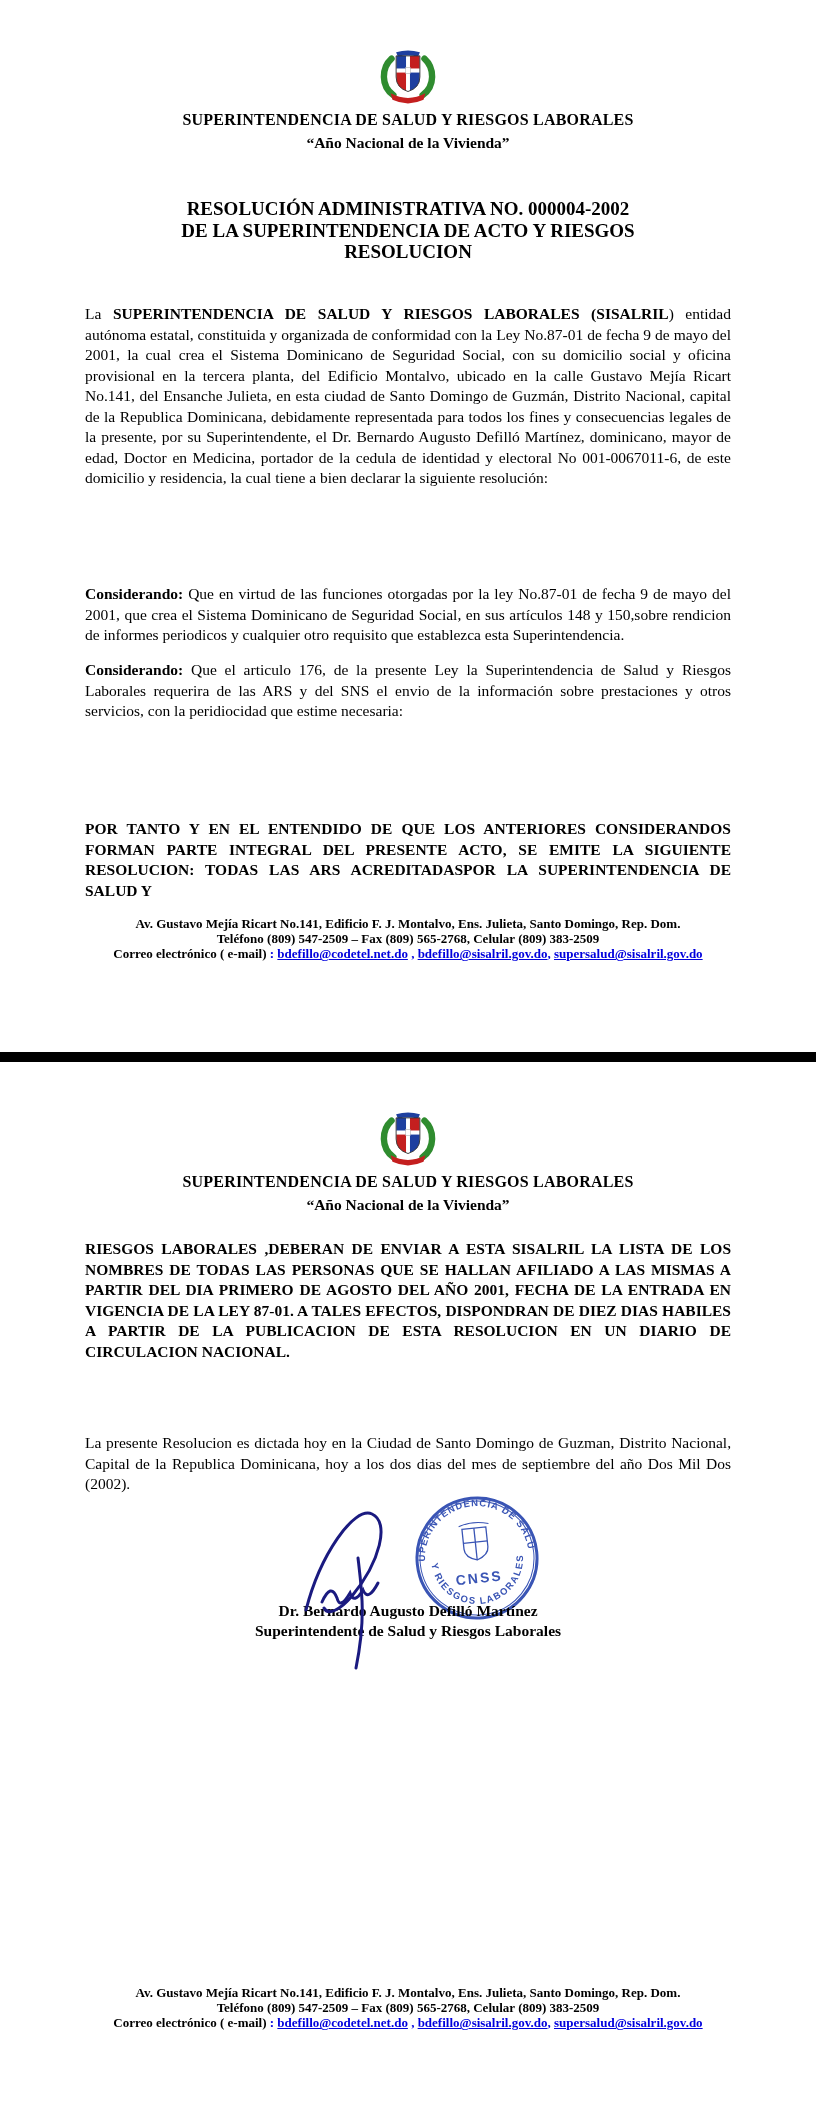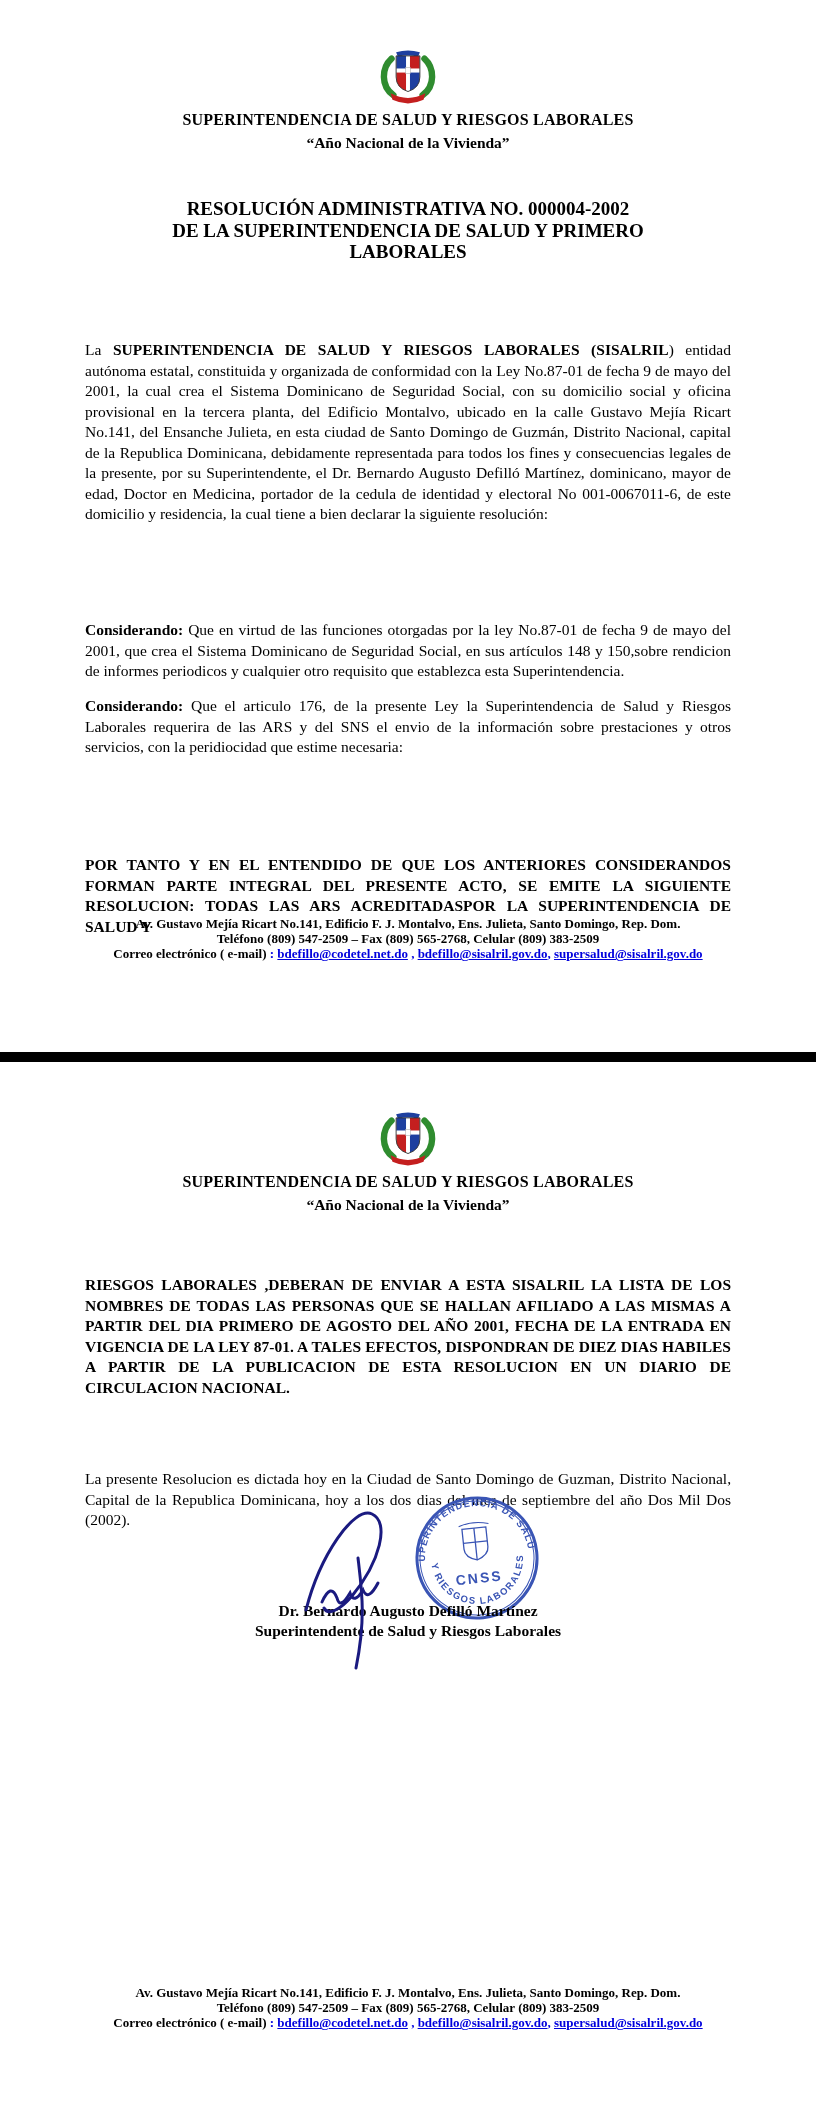--- a/index.html
+++ b/index.html
@@ -3,21 +3,21 @@
 <meta charset="utf-8">
 <style>
   html,body{margin:0;padding:0;background:#fff;}
   .doc{
     position:relative;width:816px;height:2117px;background:#ffffff;
     font-family:"Liberation Serif","DejaVu Serif",serif;color:#000;overflow:hidden;
   }
   .abs{position:absolute;}
   .centerline{left:0;width:816px;text-align:center;}
   .content{left:85px;width:646px;}
-  .just{text-align:justify;margin-top:36px;}
+  .just{text-align:justify;}
   .b{font-weight:bold;}
   .org-name{font-size:16px;font-weight:bold;letter-spacing:.2px;}
   .motto{font-size:15.5px;font-weight:bold;}
   .res-title{font-size:19px;font-weight:bold;line-height:21.5px;}
   .body-text{font-size:15.5px;line-height:20.5px;}
   .footer-block{left:0;width:816px;text-align:center;font-size:13px;font-weight:bold;line-height:15.2px;}
   .footer-link{color:#0000dd;text-decoration:underline;cursor:pointer;}
   .footer-sep{color:#0000dd;text-decoration:none;}
   .separator-bar{left:0;width:816px;height:10px;background:#000;}
   .name-block{left:0;width:816px;text-align:center;font-size:15.5px;font-weight:bold;line-height:20px;}
@@ -50,22 +50,22 @@
       </g>
       <path d="M22,9 H48 V32 Q48,44 35,48 Q22,44 22,32 Z" fill="none" stroke="#333" stroke-width="1"></path>
     </svg>
   </div>
 
   <div class="abs centerline org-name" style="top:111px;">SUPERINTENDENCIA DE SALUD Y RIESGOS LABORALES</div>
   <div class="abs centerline motto" style="top:134px;">“Año Nacional de la Vivienda”</div>
 
   <div class="abs centerline res-title" style="top:198px;">
     <div>RESOLUCIÓN  ADMINISTRATIVA NO. 000004-2002</div>
-    <div>DE LA SUPERINTENDENCIA DE SALUD Y PRIMERO</div>
-    <div>LABORALES</div>
+    <div>DE LA SUPERINTENDENCIA DE ACTO Y RIESGOS</div>
+    <div>RESOLUCION</div>
   </div>
 
   <p class="abs content just body-text" style="top:304px;"><span>La </span><span class="b">SUPERINTENDENCIA DE SALUD Y RIESGOS LABORALES (SISALRIL</span><span>)</span><span> entidad autónoma estatal, constituida y organizada de conformidad con la Ley No.87-01 de fecha 9 de mayo del 2001, la cual crea el Sistema Dominicano de Seguridad Social, con su domicilio social y oficina provisional en la tercera planta, del Edificio Montalvo, ubicado en la calle Gustavo Mejía Ricart No.141, del Ensanche Julieta, en esta ciudad de Santo Domingo de Guzmán, Distrito Nacional, capital de la Republica Dominicana, debidamente representada para todos los fines y consecuencias legales de la presente, por su Superintendente, el Dr. Bernardo Augusto Defilló Martínez, dominicano, mayor de edad, Doctor en Medicina, portador de la cedula de identidad y electoral No 001-0067011-6,  de este domicilio y residencia, la cual tiene a bien declarar la siguiente resolución:</span></p>
 
   <p class="abs content just body-text" style="top:584px;"><span class="b">Considerando:</span><span> Que en virtud de las funciones otorgadas por la ley No.87-01 de fecha 9 de mayo del 2001, que crea el Sistema Dominicano de Seguridad Social, en sus artículos 148 y 150,sobre rendicion de informes periodicos y cualquier otro requisito que establezca esta Superintendencia.</span></p>
 
   <p class="abs content just body-text" style="top:660px;"><span class="b">Considerando:</span><span> Que el articulo 176, de la presente Ley la Superintendencia de Salud y Riesgos Laborales requerira de las ARS y del SNS el envio de la información sobre prestaciones y otros servicios, con la peridiocidad que estime necesaria:</span></p>
 
   <p class="abs content just body-text b" style="top:819px;">POR TANTO Y EN EL ENTENDIDO DE QUE LOS ANTERIORES CONSIDERANDOS FORMAN PARTE INTEGRAL DEL PRESENTE ACTO, SE EMITE LA SIGUIENTE RESOLUCION:  TODAS LAS ARS ACREDITADASPOR LA SUPERINTENDENCIA DE SALUD Y</p>
 

